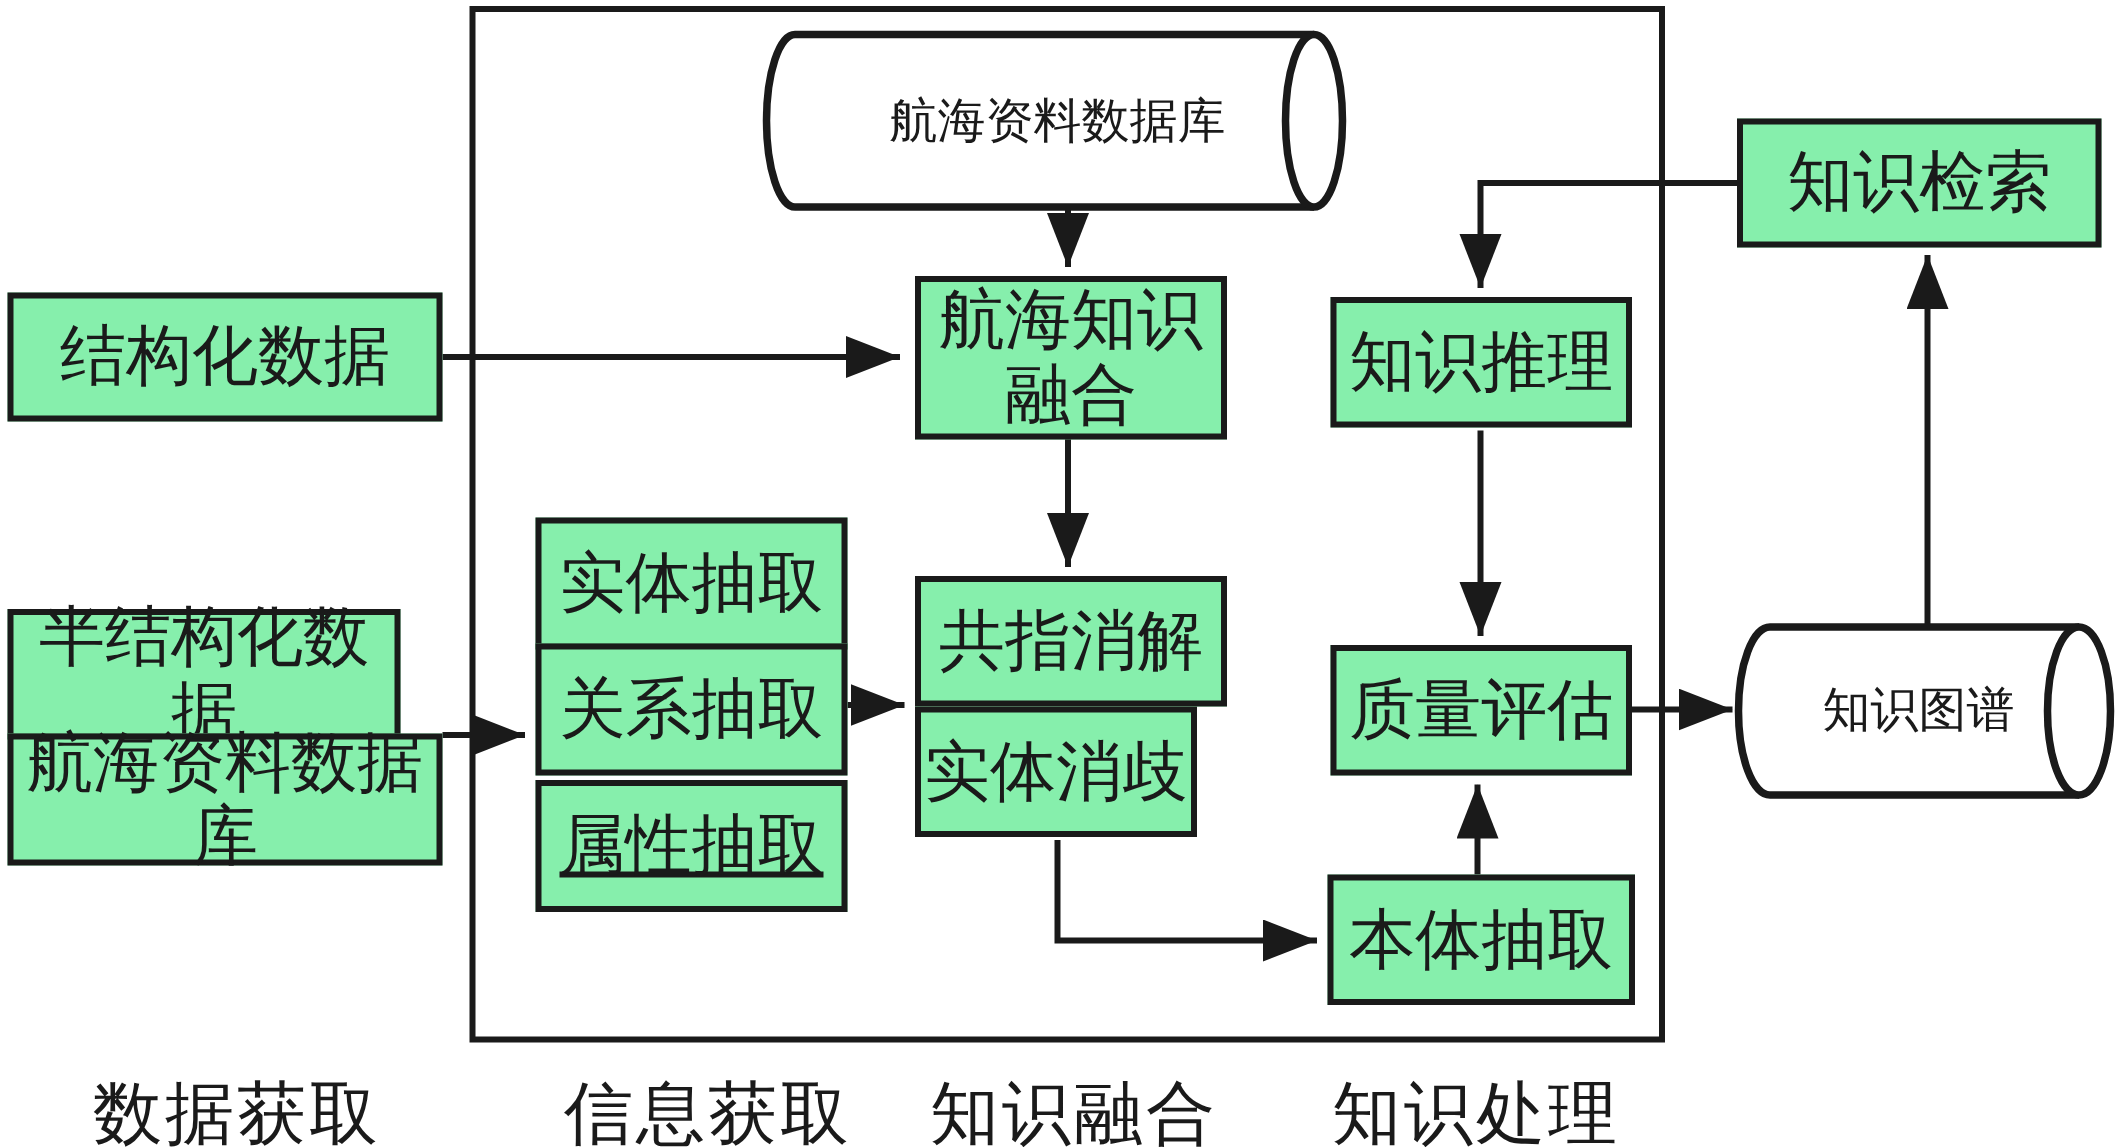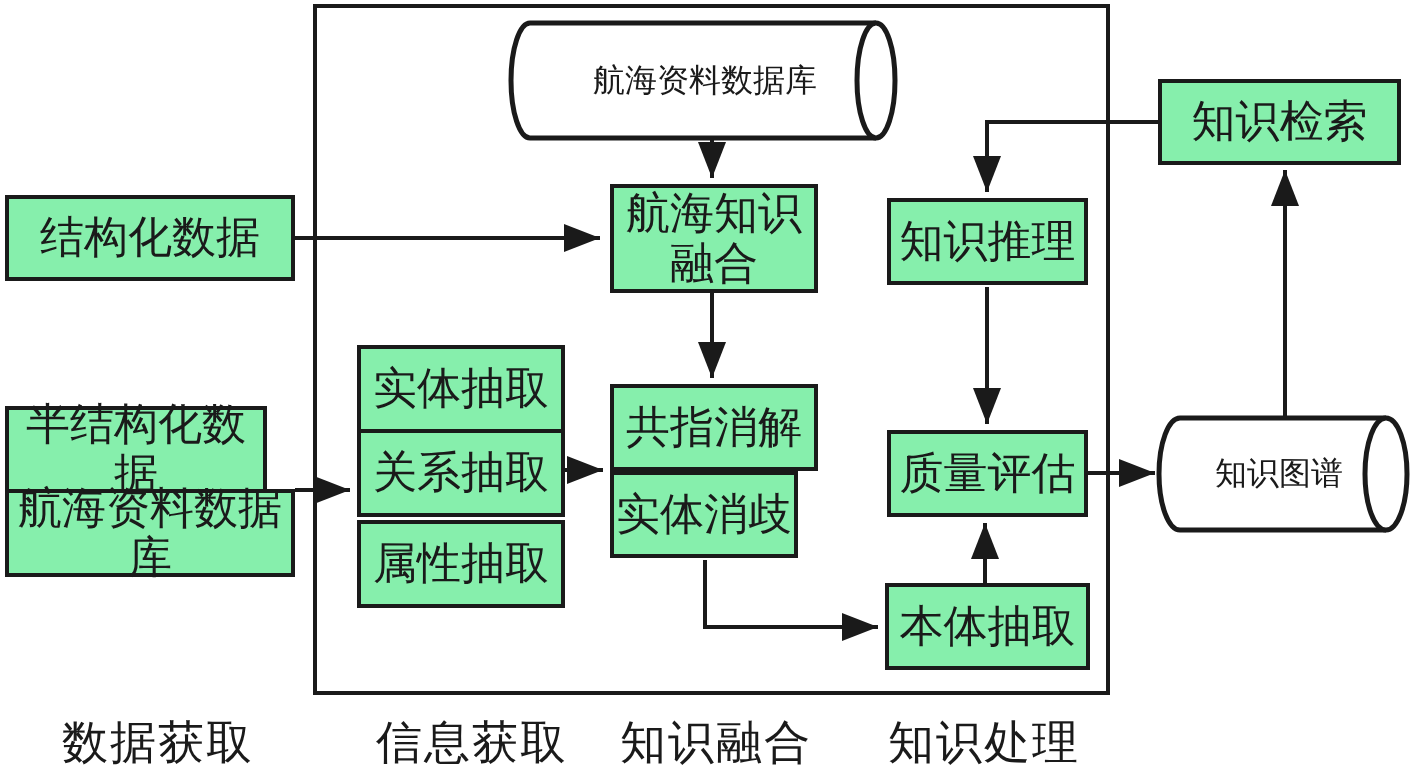--- a/index.html
+++ b/index.html
@@ -69,21 +69,21 @@
   <div class="box" style="left:5px;top:195px;width:290px;height:86px;">结构化数据</div>
 
   <div class="box" style="left:5px;top:406px;width:262px;height:87px;">半结构化数据</div>
 
   <div class="box" style="left:5px;top:489px;width:290px;height:88px;">航海资料数据库</div>
 
   <div class="box" style="left:357px;top:345px;width:208px;height:88px;">实体抽取</div>
 
   <div class="box" style="left:357px;top:429px;width:208px;height:88px;text-align:center;">关系抽取</div>
 
-  <div class="box" style="left:357px;top:520px;width:208px;height:88px;">属性抽取</div>
+  <div class="box" style="left:357px;top:520px;width:208px;height:88px;text-decoration:underline;">属性抽取</div>
 
   <div class="box" style="left:610px;top:184px;width:208px;height:109px;padding:0 0;">航海知识融合</div>
 
   <div class="box" style="left:610px;top:384px;width:208px;height:87px;">共指消解</div>
 
   <div class="box" style="left:610px;top:471px;width:188px;height:87px;">实体消歧</div>
 
   <div class="box" style="left:887px;top:198px;width:201px;height:87px;">知识推理</div>
 
   <div class="box" style="left:887px;top:430px;width:201px;height:87px;">质量评估</div>

